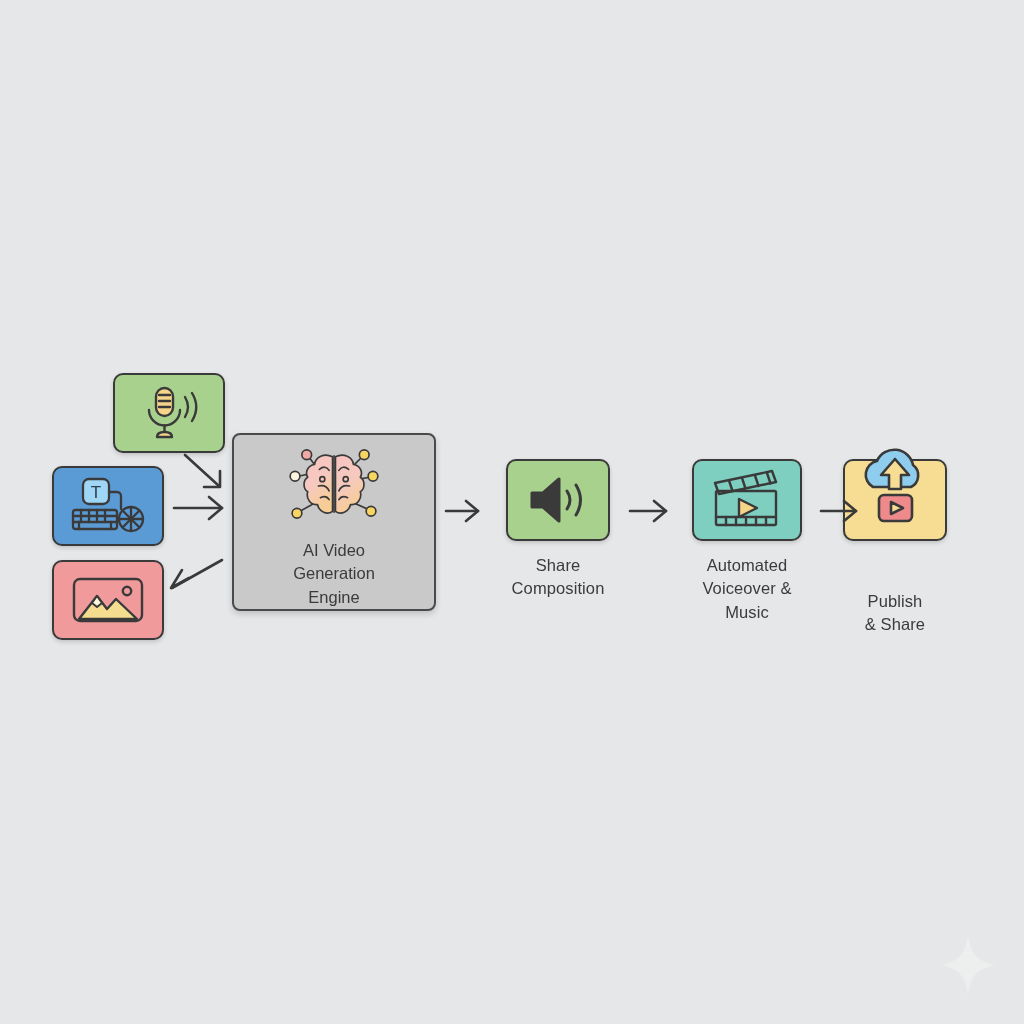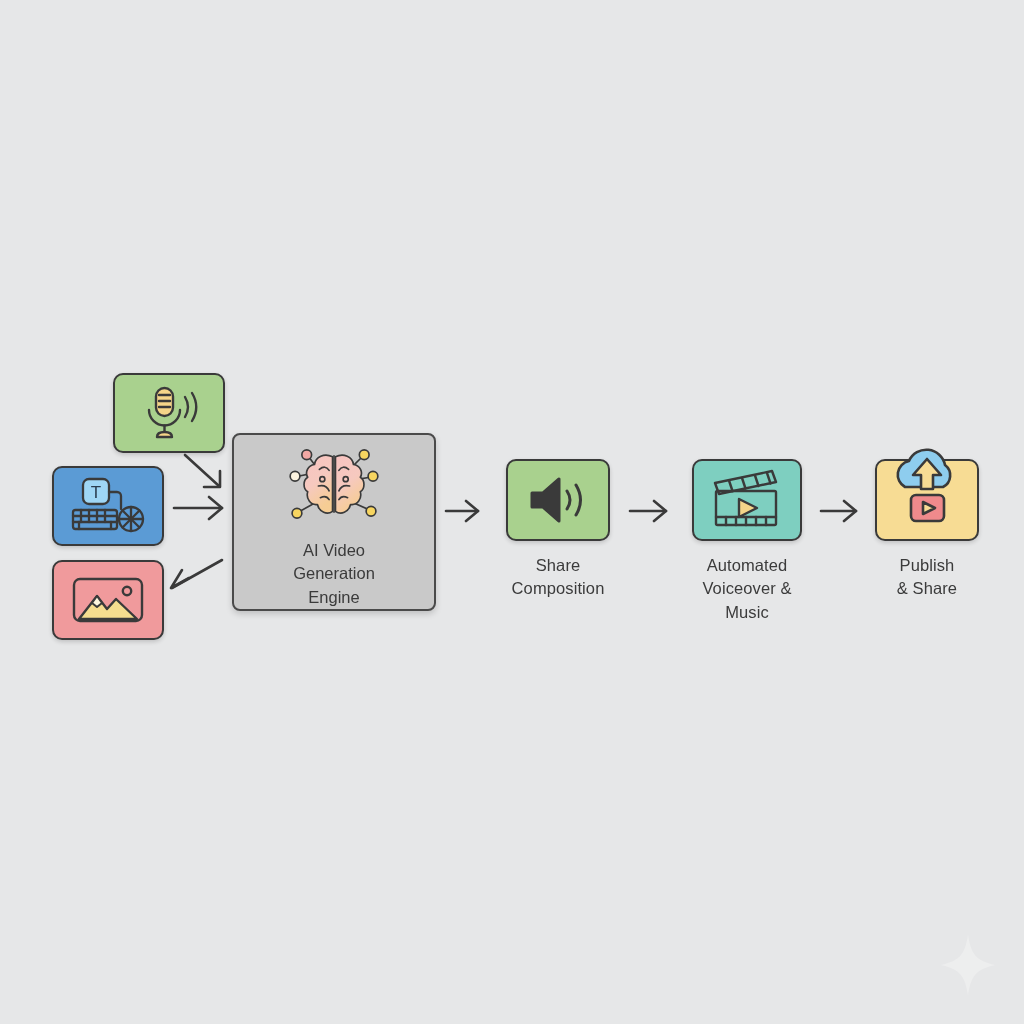--- a/index.html
+++ b/index.html
@@ -253,21 +253,21 @@
           <line x1="48" y1="48" x2="48" y2="56"></line>
           <line x1="58" y1="48" x2="58" y2="56"></line>
         </g>
       </svg>
     </div>
     <div class="caption">Automated
 Voiceover &amp;
 Music</div>
   </div>
 
-  <div class="stage" id="stage-publish" style="left:857px; top:459px; width:140px;">
+  <div class="stage" id="stage-publish" style="left:825px; top:459px; width:140px;gap:36px;">
     <div class="tile-inline" style="width:104px; height:82px; background:#f7dc94;">
       <svg width="92" height="96" viewBox="0 0 92 96" style="margin-top:-14px;">
         <g stroke="#3a3a3a" stroke-width="2.6" fill="none" stroke-linecap="round" stroke-linejoin="round">
           <path d="M24 42 a14 14 0 0 1 4 -26 a19 19 0 0 1 36 4 a13 13 0 0 1 -2 22 Z" fill="#8ecdee"></path>
           <path d="M46 14 L60 30 H52 V44 H40 V30 H32 Z" fill="#f7dc94"></path>
           <rect x="30" y="50" width="33" height="26" rx="5" fill="#ef8a8c"></rect>
           <path d="M42 57 L54 63 L42 69 Z" fill="#f7dc94"></path>
         </g>
       </svg>
     </div>

